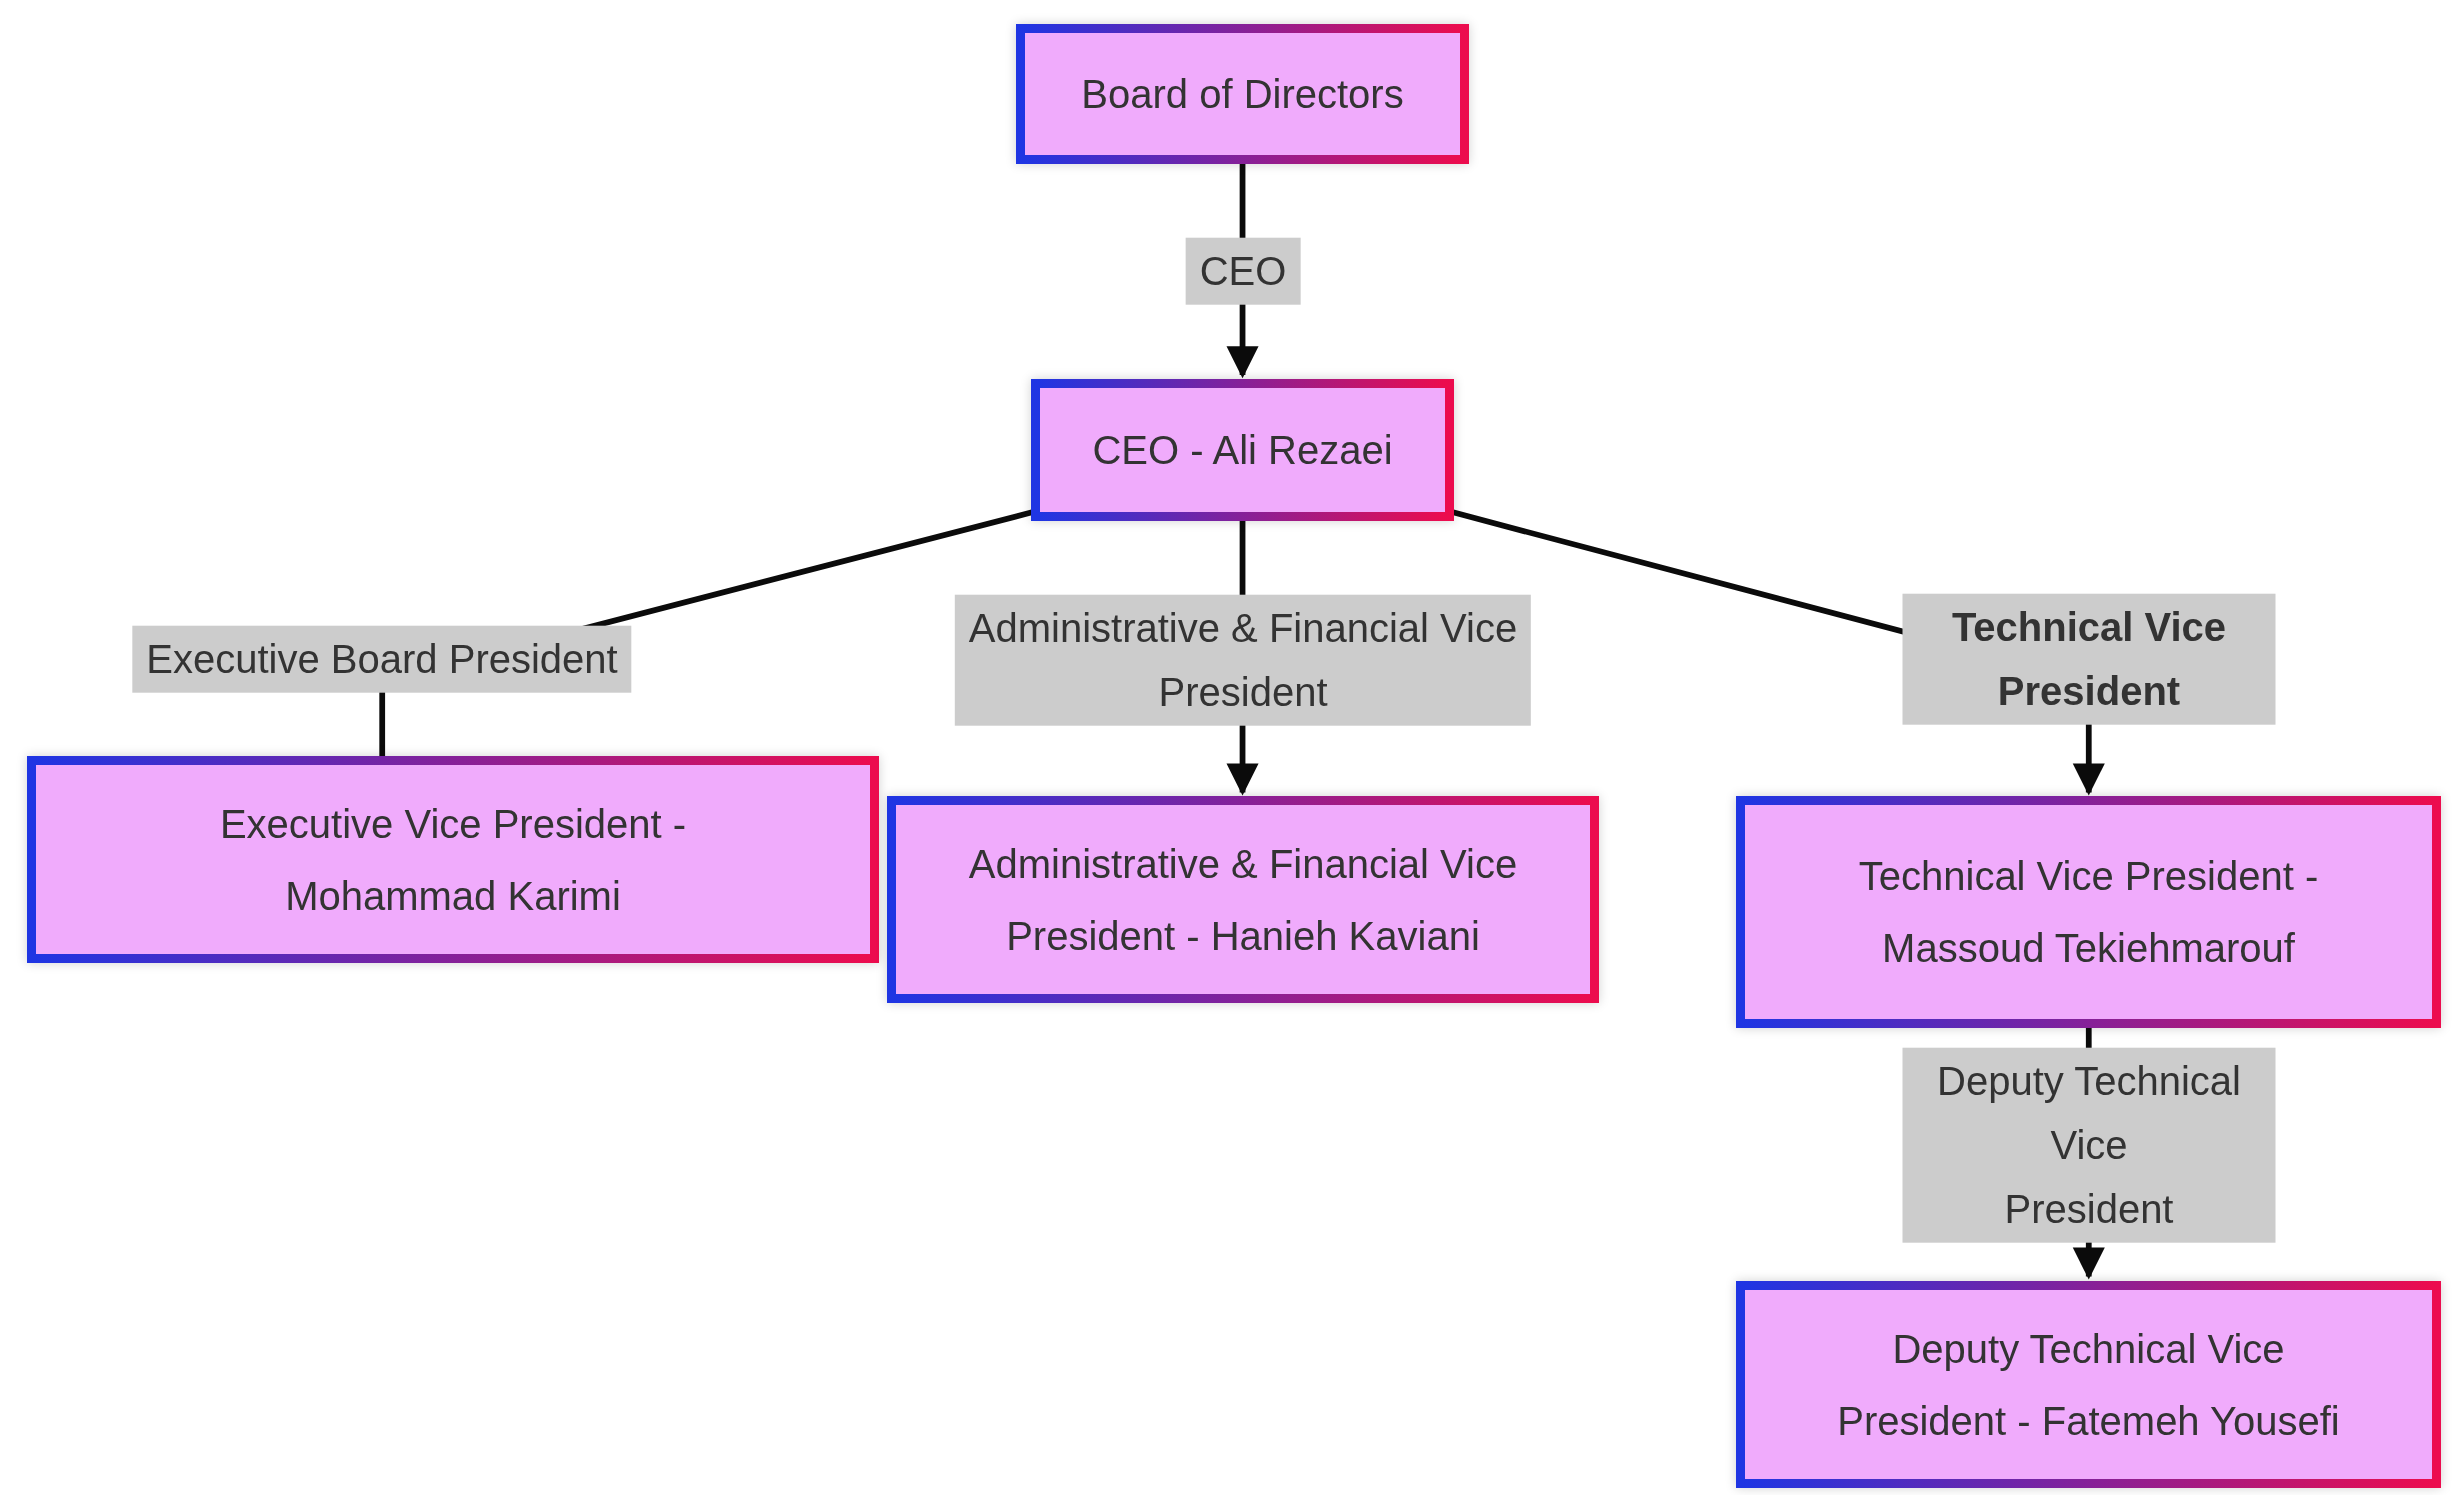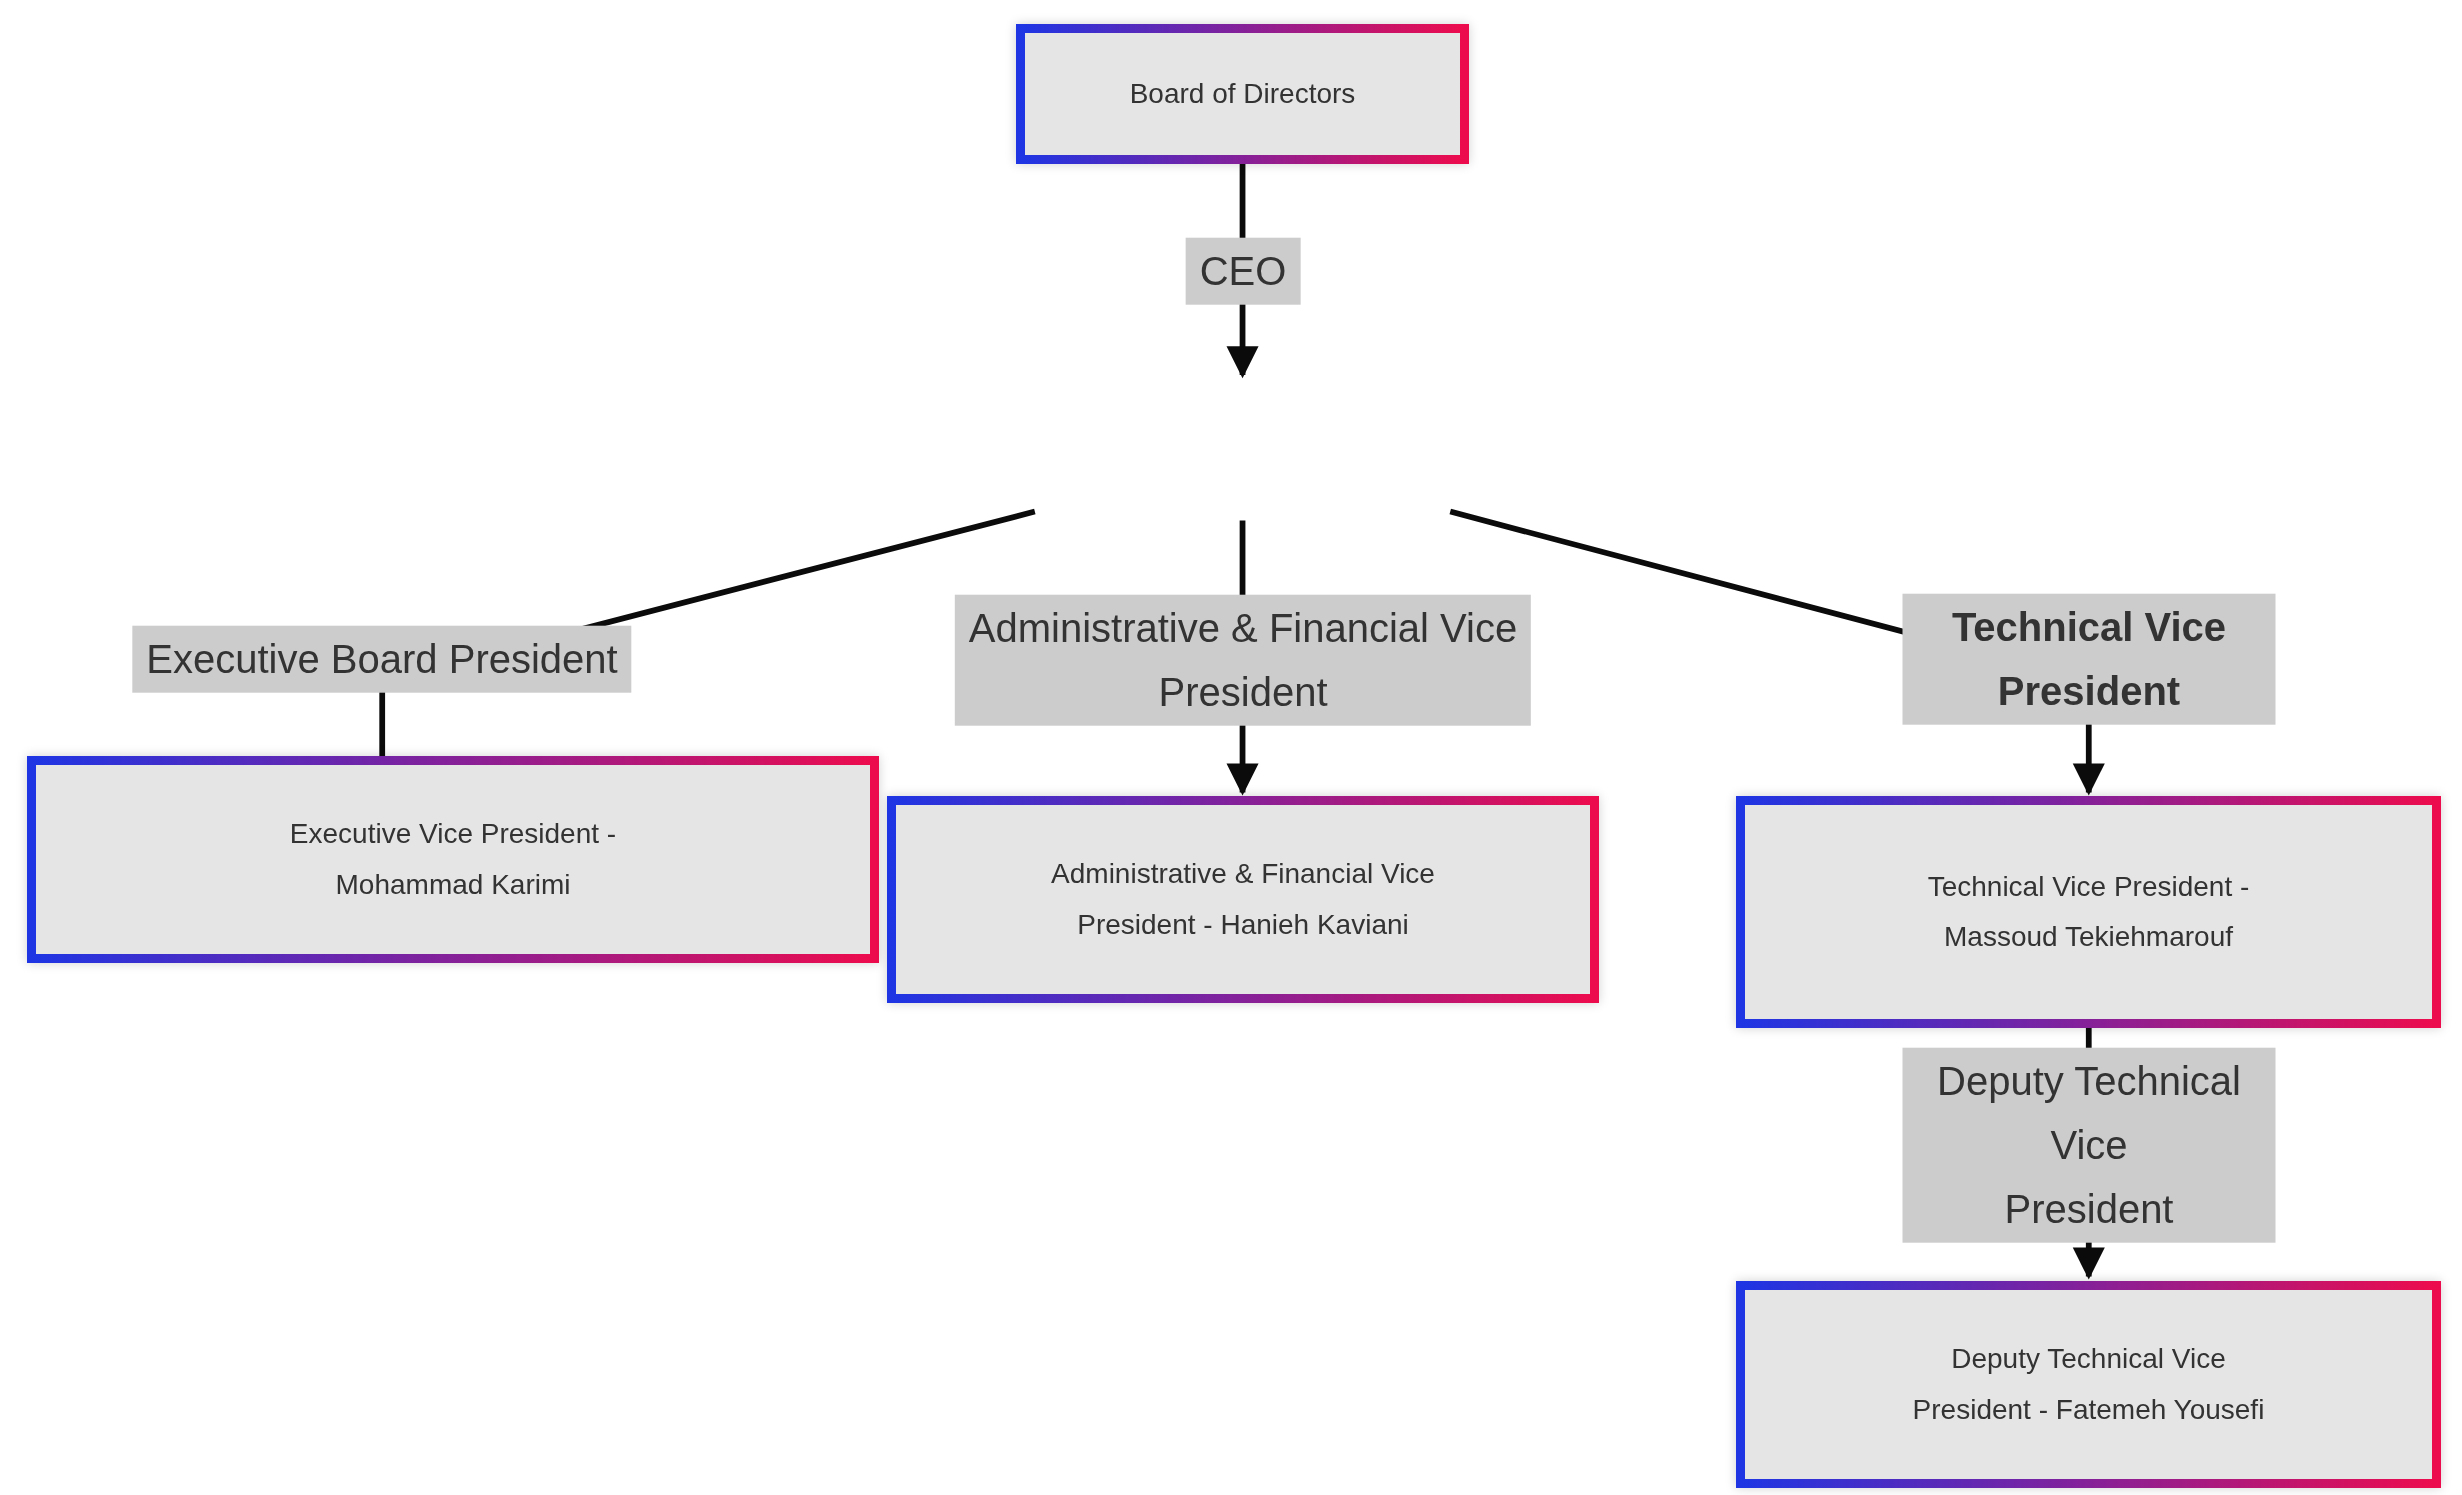--- a/index.html
+++ b/index.html
@@ -19,30 +19,30 @@
     z-index: 1;
   }
   path.edge {
     stroke: #0b0b0b;
     stroke-width: 9;
     fill: none;
   }
   .node {
     position: absolute;
     box-sizing: border-box;
-    background: #e5e5e5;
+    background: #f0abfc;
     border: 9px solid;
     border-image: linear-gradient(90deg, #1f35e3, #ec0c4e) 1;
     box-shadow: 0 0 10.3px rgba(0,0,0,0.18);
     display: flex;
     align-items: center;
     justify-content: center;
     text-align: center;
     color: #333333;
-    font-size: 28px;
+    font-size: 40px;
     line-height: 1.8;
     white-space: pre-line;
     z-index: 3;
   }
   .elabel {
     position: absolute;
     transform: translate(-50%, -50%);
     background: #cccccc;
     color: #333333;
     font-size: 40px;
@@ -88,20 +88,23 @@
   <div class="elabel l-evp">Executive Board President</div>
   <div class="elabel l-afvp">Administrative &amp; Financial Vice
 President</div>
   <div class="elabel l-tvp">Technical Vice President</div>
   <div class="elabel l-dtvp">Deputy Technical Vice
 President</div>
 
   <div class="node n-board">
     <span>Board of Directors</span>
   </div>
+  <div class="node n-ceo">
+    <span>CEO - Ali Rezaei</span>
+  </div>
   <div class="node n-evp">
     <span>Executive Vice President -
 Mohammad Karimi</span>
   </div>
   <div class="node n-afvp">
     <span>Administrative &amp; Financial Vice
 President - Hanieh Kaviani</span>
   </div>
   <div class="node n-tvp">
     <span>Technical Vice President -

